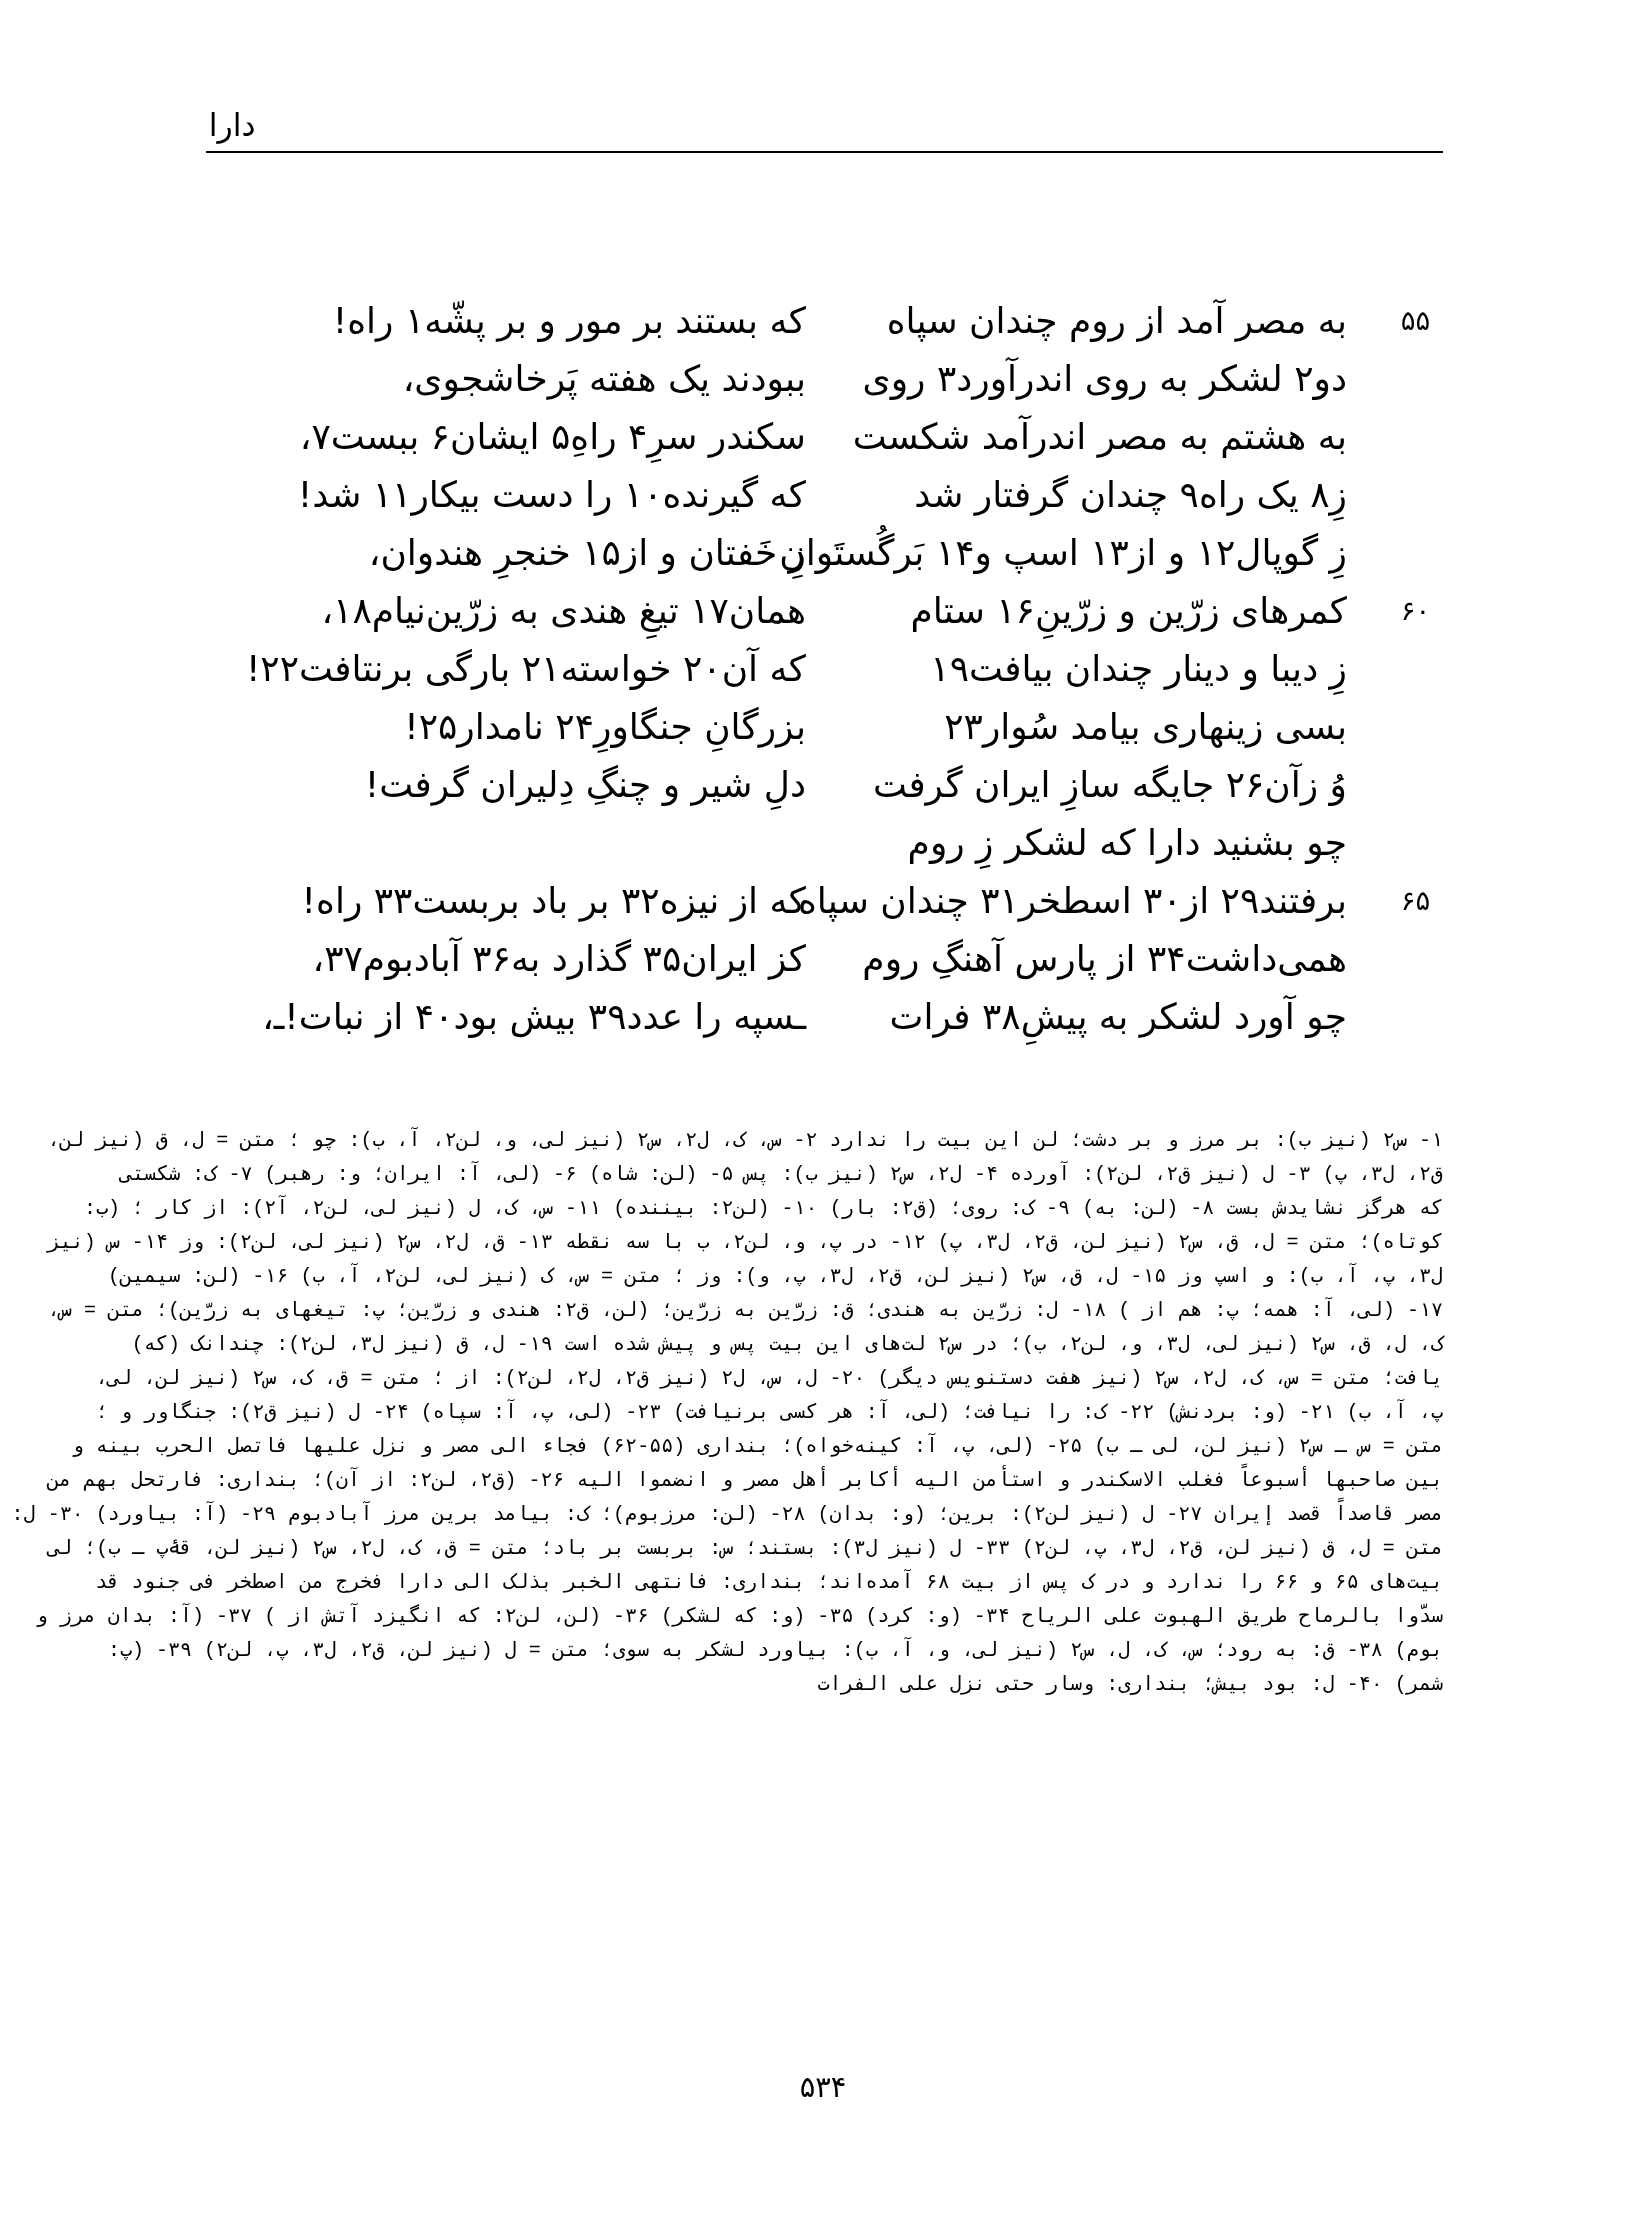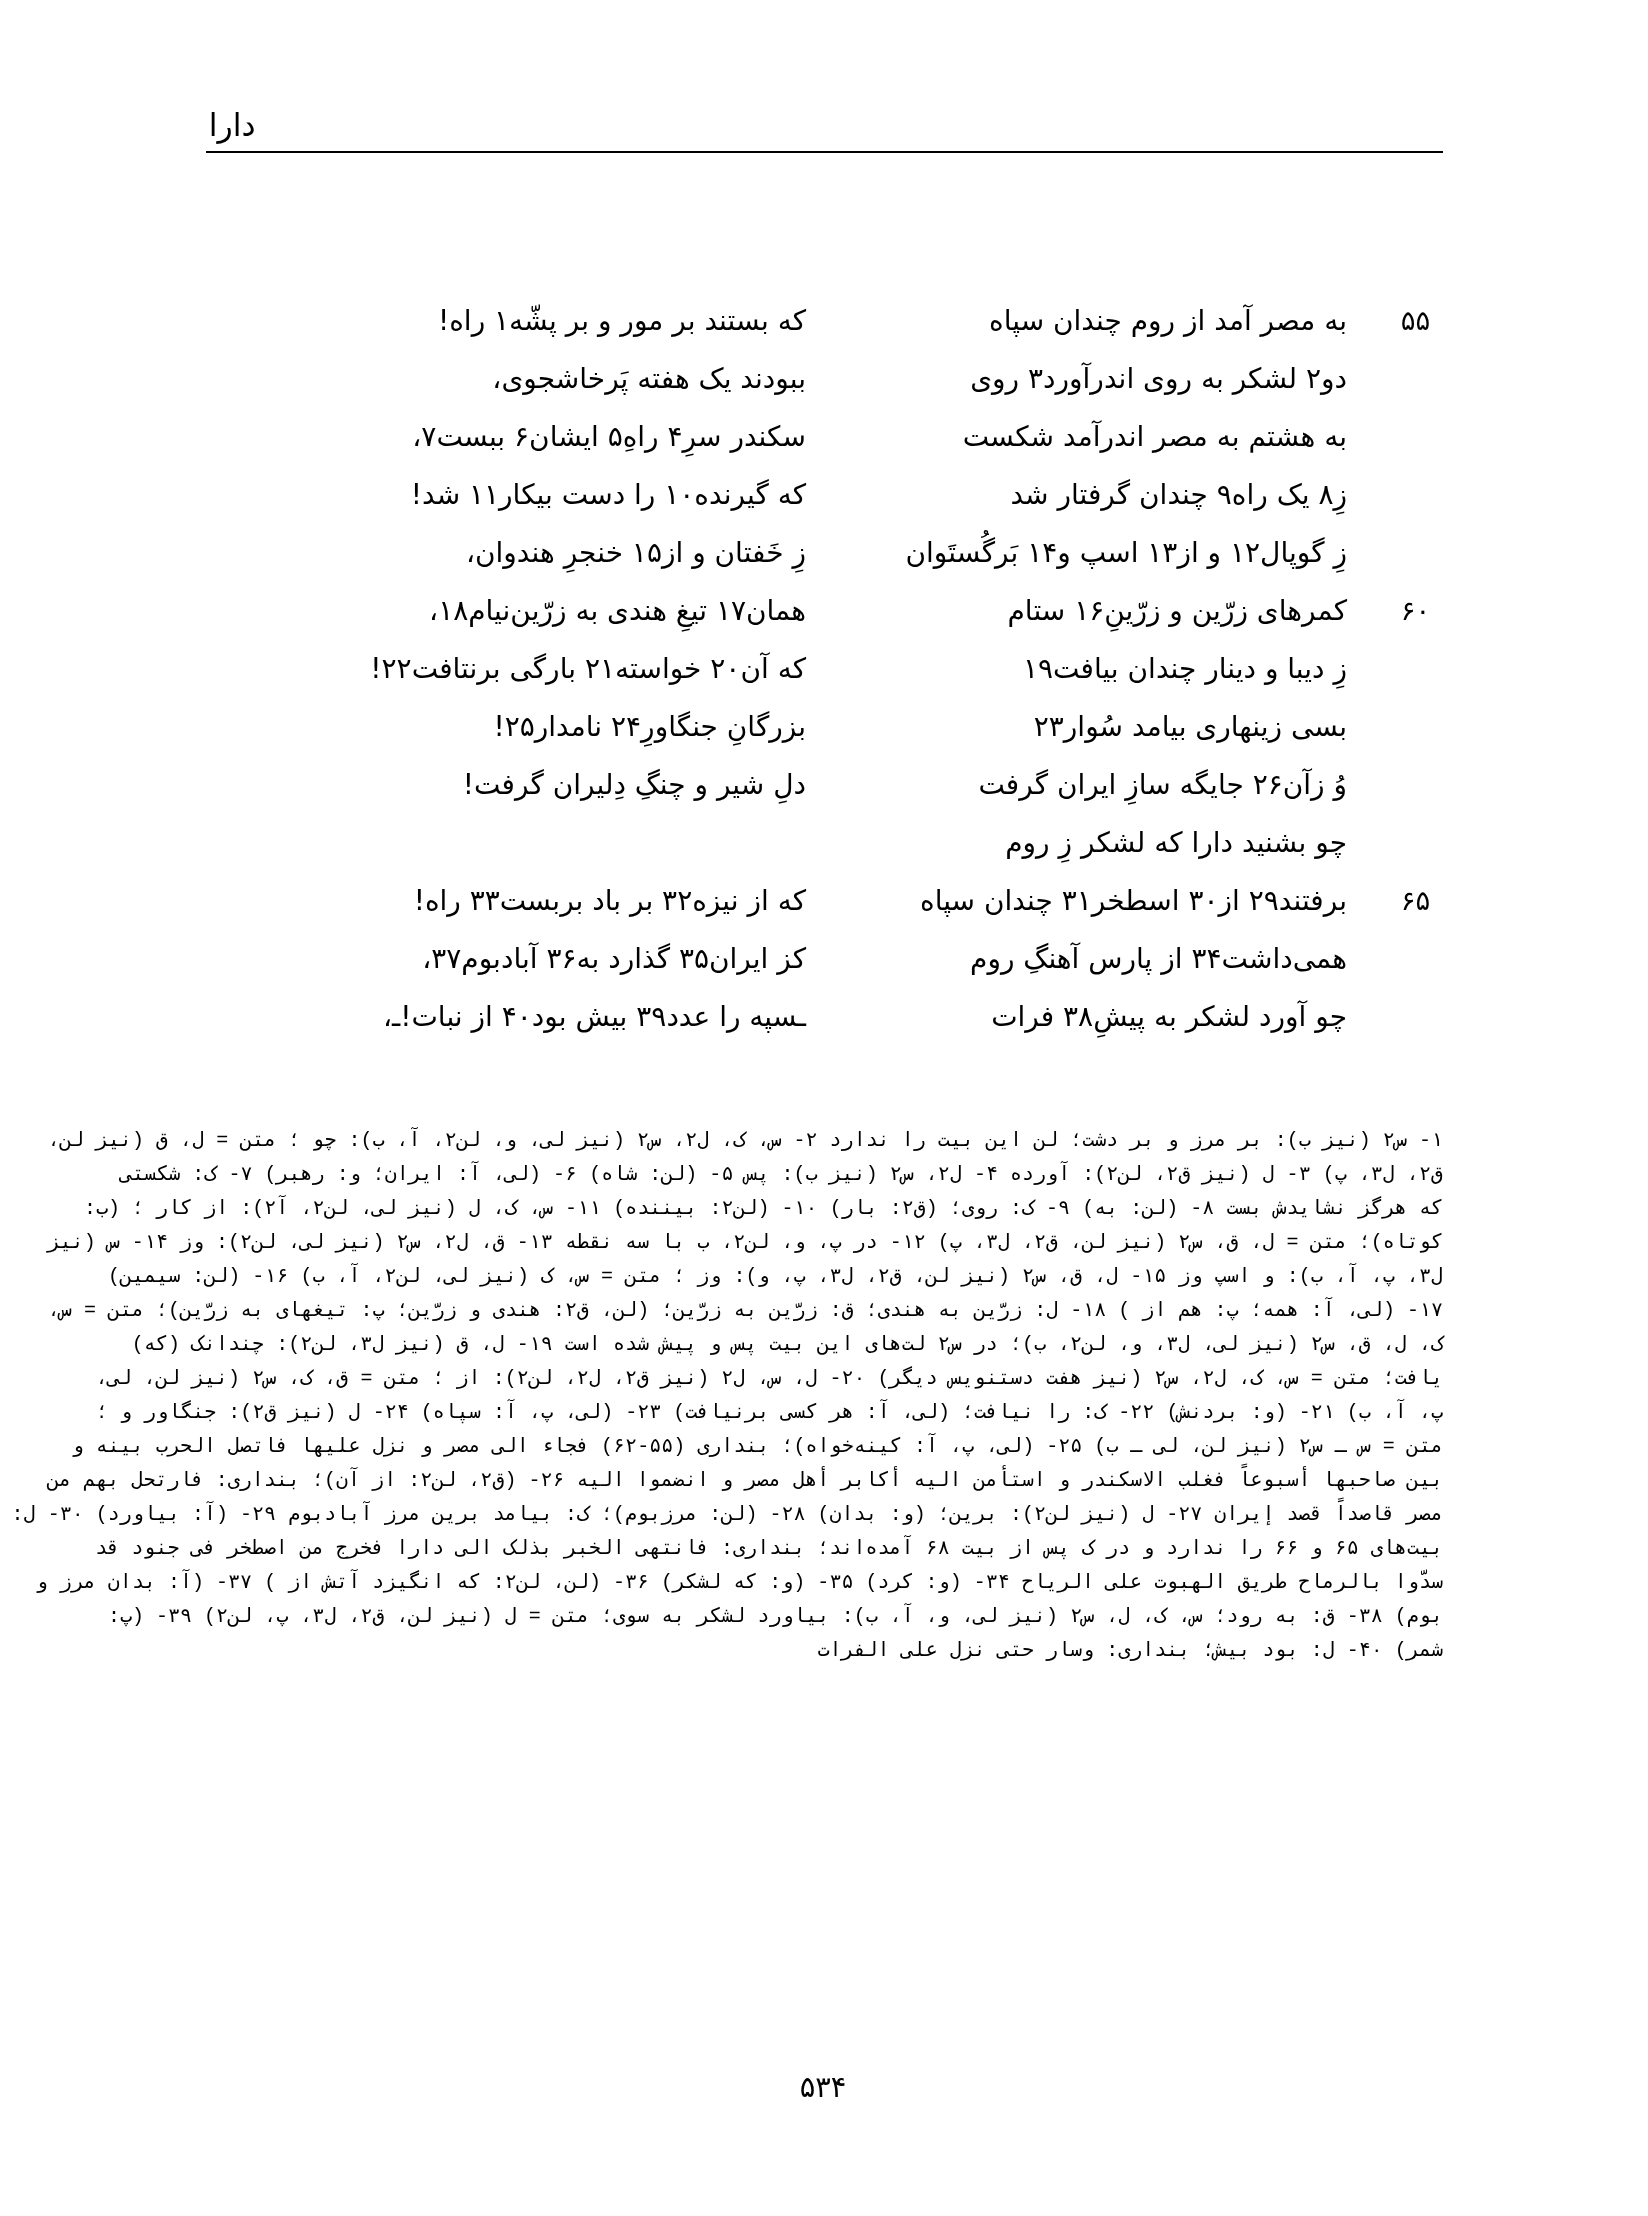--- a/index.html
+++ b/index.html
@@ -63,21 +63,21 @@
   }
   .verse-num {
     width: 55px;
     flex: 0 0 55px;
     font-size: 27.4px;
     line-height: 51px;
     text-align: center;
     letter-spacing: 0.7px;
   }
   .hemistich {
-    font-size: 28px;
+    font-size: 36px;
     line-height: 51px;
     white-space: nowrap;
     position: relative;
     display: flex;
     flex-direction: row;
     justify-content: space-between;
   }
   .hemistich.first {
     flex: 0 0 541px;
     width: 541px;
@@ -223,20 +223,21 @@
     <p class="line">که هرگز نشایدش بست   ۸- (لن: به)   ۹- ک: روی؛ (ق۲: بار)   ۱۰- (لن۲: بیننده)   ۱۱- س، ک، ل (نیز لی، لن۲، آ۲): از کار ؛ (ب:</p>
     <p class="line">کوتاه)؛ متن = ل، ق، س۲ (نیز لن، ق۲، ل۳، پ)   ۱۲- در پ، و، لن۲، ب با سه نقطه   ۱۳- ق، ل۲، س۲ (نیز لی، لن۲): وز   ۱۴- س (نیز</p>
     <p class="line">ل۳، پ، آ، ب): و اسپ   وز   ۱۵- ل، ق، س۲ (نیز لن، ق۲، ل۳، پ، و): وز ؛ متن = س، ک (نیز لی، لن۲، آ، ب)   ۱۶- (لن: سیمین)</p>
     <p class="line">۱۷- (لی، آ: همه؛ پ: هم از )   ۱۸- ل: زرّین به هندی؛ ق: زرّین به زرّین؛ (لن، ق۲: هندی و زرّین؛ پ: تیغهای به زرّین)؛ متن = س،</p>
     <p class="line">ک، ل، ق، س۲ (نیز لی، ل۳، و، لن۲، ب)؛ در س۲ لت‌های این بیت پس و پیش شده است   ۱۹- ل، ق (نیز ل۳، لن۲): چندانک (که)</p>
     <p class="line">یافت؛ متن = س، ک، ل۲، س۲ (نیز هفت دستنویس دیگر)   ۲۰- ل، س، ل۲ (نیز ق۲، ل۲، لن۲): از ؛ متن = ق، ک، س۲ (نیز لن، لی،</p>
     <p class="line">پ، آ، ب)   ۲۱- (و: بردنش)   ۲۲- ک: را نیافت؛ (لی، آ: هر کسی برنیافت)   ۲۳- (لی، پ، آ: سپاه)   ۲۴- ل (نیز ق۲): جنگاور و ؛</p>
     <p class="line">متن = س ـ س۲ (نیز لن، لی ـ ب)   ۲۵- (لی، پ، آ: کینه‌خواه)؛ بنداری (۵۵-۶۲) فجاء الی مصر و نزل علیها فاتصل الحرب بینه و</p>
     <p class="line">بین صاحبها أسبوعاً فغلب الاسکندر و استأمن الیه أکابر أهل مصر و انضموا الیه   ۲۶- (ق۲، لن۲: از آن)؛ بنداری: فارتحل بهم من</p>
     <p class="line">مصر قاصداً قصد إیران   ۲۷- ل (نیز لن۲): برین؛ (و: بدان)   ۲۸- (لن: مرزبوم)؛ ک: بیامد برین مرز آبادبوم   ۲۹- (آ: بیاورد)   ۳۰- ل: ز</p>
+    <p class="line">متن = ل، ق (نیز لن، ق۲، ل۳، پ، لن۲)   ۳۳- ل (نیز ل۳): بستند؛ س: بربست بر باد؛ متن = ق، ک، ل۲، س۲ (نیز لن، قۀپ ـ ب)؛ لی</p>
     <p class="line">بیت‌های ۶۵ و ۶۶ را ندارد و در ک پس از بیت ۶۸ آمده‌اند؛ بنداری: فانتهی الخبر بذلک الی دارا فخرج من اصطخر فی جنود قد</p>
     <p class="line">سدّوا بالرماح طریق الهبوت علی الریاح   ۳۴- (و: کرد)   ۳۵- (و: که لشکر)   ۳۶- (لن، لن۲: که انگیزد آتش از )   ۳۷- (آ: بدان مرز و</p>
     <p class="line">بوم)   ۳۸- ق: به رود؛ س، ک، ل، س۲ (نیز لی، و، آ، ب): بیاورد لشکر به سوی؛ متن = ل (نیز لن، ق۲، ل۳، پ، لن۲)   ۳۹- (پ:</p>
     <p class="line">شمر)   ۴۰- ل: بود بیش؛ بنداری: وسار حتی نزل علی الفرات</p>
     <p class="line"></p>
     <p class="line last-line"></p>
   </div>
 
   <div class="folio">۵۳۴</div>
 

